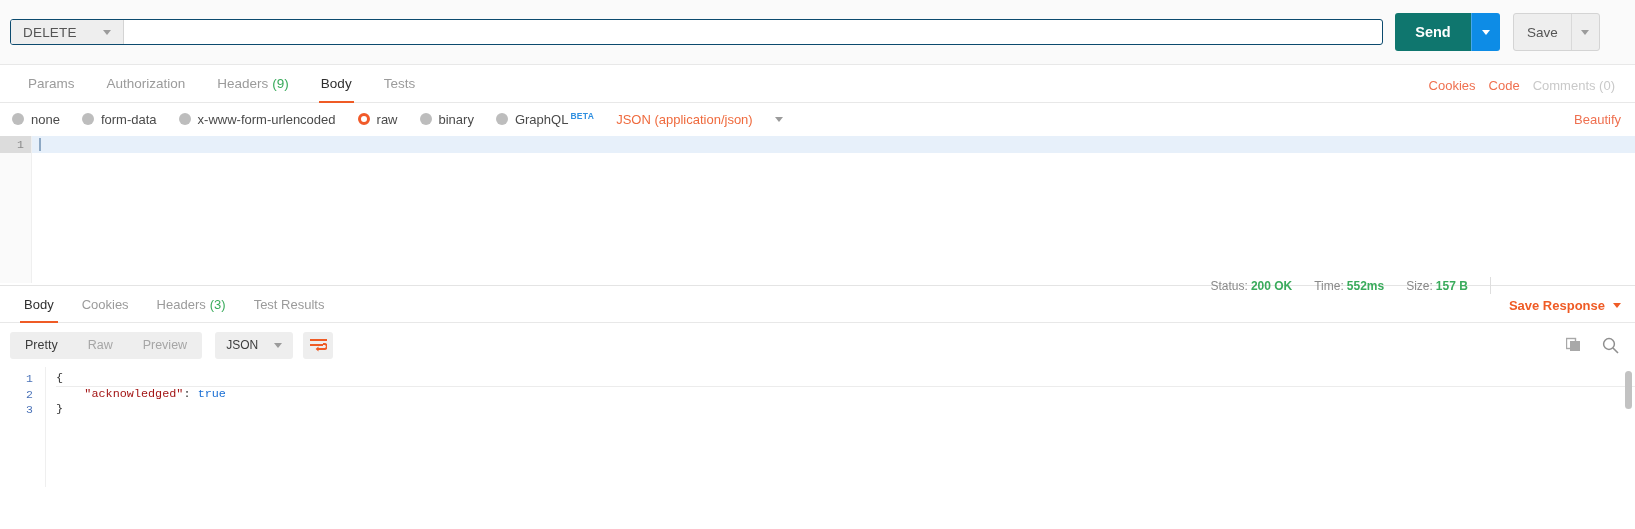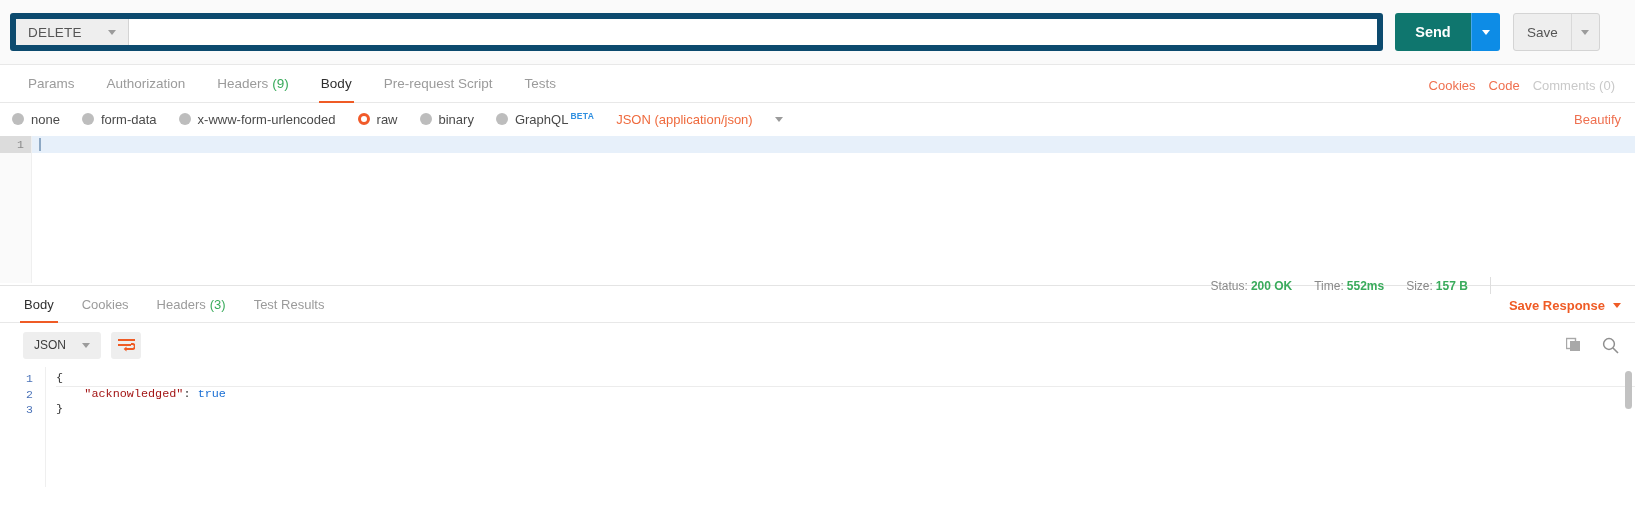--- a/index.html
+++ b/index.html
@@ -15,22 +15,22 @@
   
   #request-bar {
     display: flex; align-items: center;
     height: 65px; padding: 0 12px 0 10px;
     background: #fafafa;
     border-bottom: 1px solid #e8e8e8;
     gap: 0;
   }
   .url-group {
     display: flex; align-items: stretch;
-    height: 38px;
-    border: 6px solid #0c4a6e; border-radius: 3px;
+    height: 26px;
+    border: 1px solid #0c4a6e; border-radius: 3px;
     overflow: hidden; background: #fff;
     flex: 0 0 1373px;
   }
   #method-select {
     display: flex; align-items: center; justify-content: space-between;
     width: 113px; padding: 0 12px;
     background: #eeeeee;
     border-right: 1px solid #d4d4d4;
     cursor: pointer;
   }
@@ -296,23 +296,20 @@
       <span>Authorization</span>
     </div>
     <div class="req-tab">
       <span>Headers</span>
       <span class="count-green">(9)</span>
     </div>
     <div class="req-tab active">
       <span>Body</span>
     </div>
     <div class="req-tab">
-      <span>Pre-request Script</span>
-    </div>
-    <div class="req-tab">
       <span>Tests</span>
     </div>
   </div>
   <div id="request-tabs-right">
     <span class="link-orange">Cookies</span>
     <span class="link-orange">Code</span>
     <span class="link-muted">Comments (0)</span>
   </div>
 </div>
 
@@ -390,20 +387,31 @@
       </div>
       <div id="meta-divider"></div>
       <div id="save-response">
         <span id="save-response-label">Save Response</span>
         <span class="caret-orange"></span>
       </div>
     </div>
   </div>
 
   <div id="response-toolbar">
+    <div id="view-mode-group">
+      <div class="view-mode active">
+        <span>Pretty</span>
+      </div>
+      <div class="view-mode">
+        <span>Raw</span>
+      </div>
+      <div class="view-mode">
+        <span>Preview</span>
+      </div>
+    </div>
     <div id="format-select">
       <span id="format-label">JSON</span>
       <span class="caret"></span>
     </div>
     <div id="wrap-toggle">
       <svg width="17" height="14" viewBox="0 0 17 14">
         <rect x="0" y="1" width="17" height="2" fill="#ef5b25"></rect>
         <rect x="0" y="6" width="13" height="2" fill="#ef5b25"></rect>
         <path d="M13 6 h2 a2.6 2.6 0 0 1 0 5 h-7" stroke="#ef5b25" stroke-width="2" fill="none"></path>
         <path d="M8.5 8.6 L5.6 11 L8.5 13.4 Z" fill="#ef5b25"></path>

